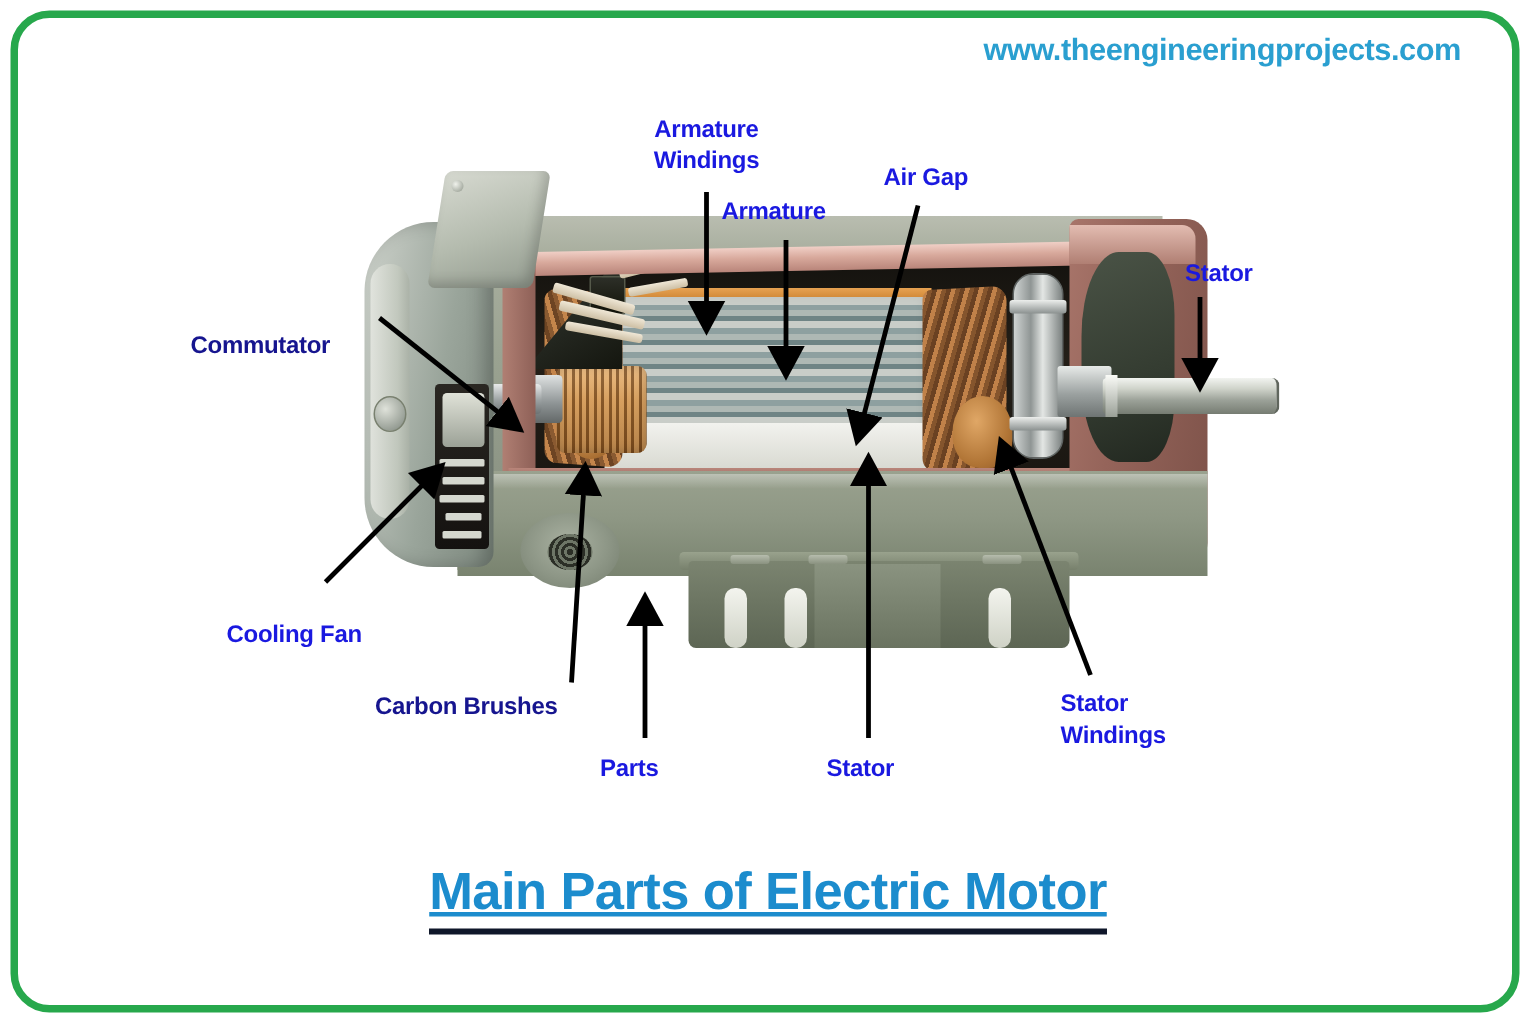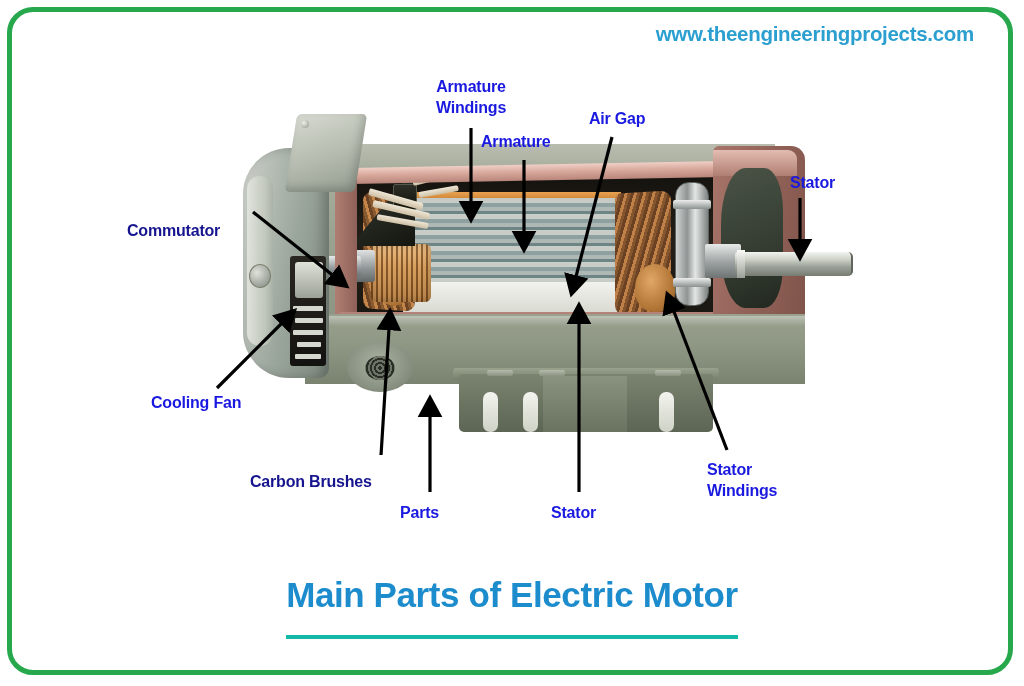--- a/index.html
+++ b/index.html
@@ -39,22 +39,23 @@
     position: absolute;
     left: 0; right: 0;
     top: 575px;
     text-align: center;
     font-size: 35px;
     font-weight: bold;
     color: #1c8ccd;
     letter-spacing: -0.4px;
   }
   #page-title span.tx {
-    border-bottom: 4px solid #14b8a6;
-    padding-bottom: 21px;
+    border-bottom: 4px solid #0f172a;
+    padding-bottom: 5px;
+    text-decoration: underline;
   }
   
   .lbl {
     position: absolute;
     color: #1a19e0;
     font-weight: bold;
     font-size: 16px;
     line-height: 21px;
     white-space: pre-line;
     letter-spacing: -0.2px;
@@ -437,23 +438,23 @@
 Windings</div>
 
   <div class="lbl" style="left:481px; top:131px;">Armature</div>
 
   <div class="lbl" style="left:589px; top:108px;">Air Gap</div>
 
   <div class="lbl" style="left:790px; top:172px;">Stator</div>
 
   <div class="lbl nv" style="left:127px; top:200px;margin-top:20px;">Commutator</div>
 
-  <div class="lbl" style="left:151px; top:392px;">Cooling Fan</div>
-
-  <div class="lbl nv" style="left:250px; top:471px;">Carbon Brushes</div>
+  <div class="lbl" style="left:151px; top:413px;">Cooling Fan</div>
+
+  <div class="lbl nv" style="left:250px; top:461px;">Carbon Brushes</div>
 
   <div class="lbl" style="left:400px; top:502px;">Parts</div>
 
   <div class="lbl" style="left:551px; top:502px;">Stator</div>
 
   <div class="lbl" style="left:707px; top:459px;">Stator
 Windings</div>
 
   <div id="page-title"><span class="tx">Main Parts of Electric Motor</span></div>
 

